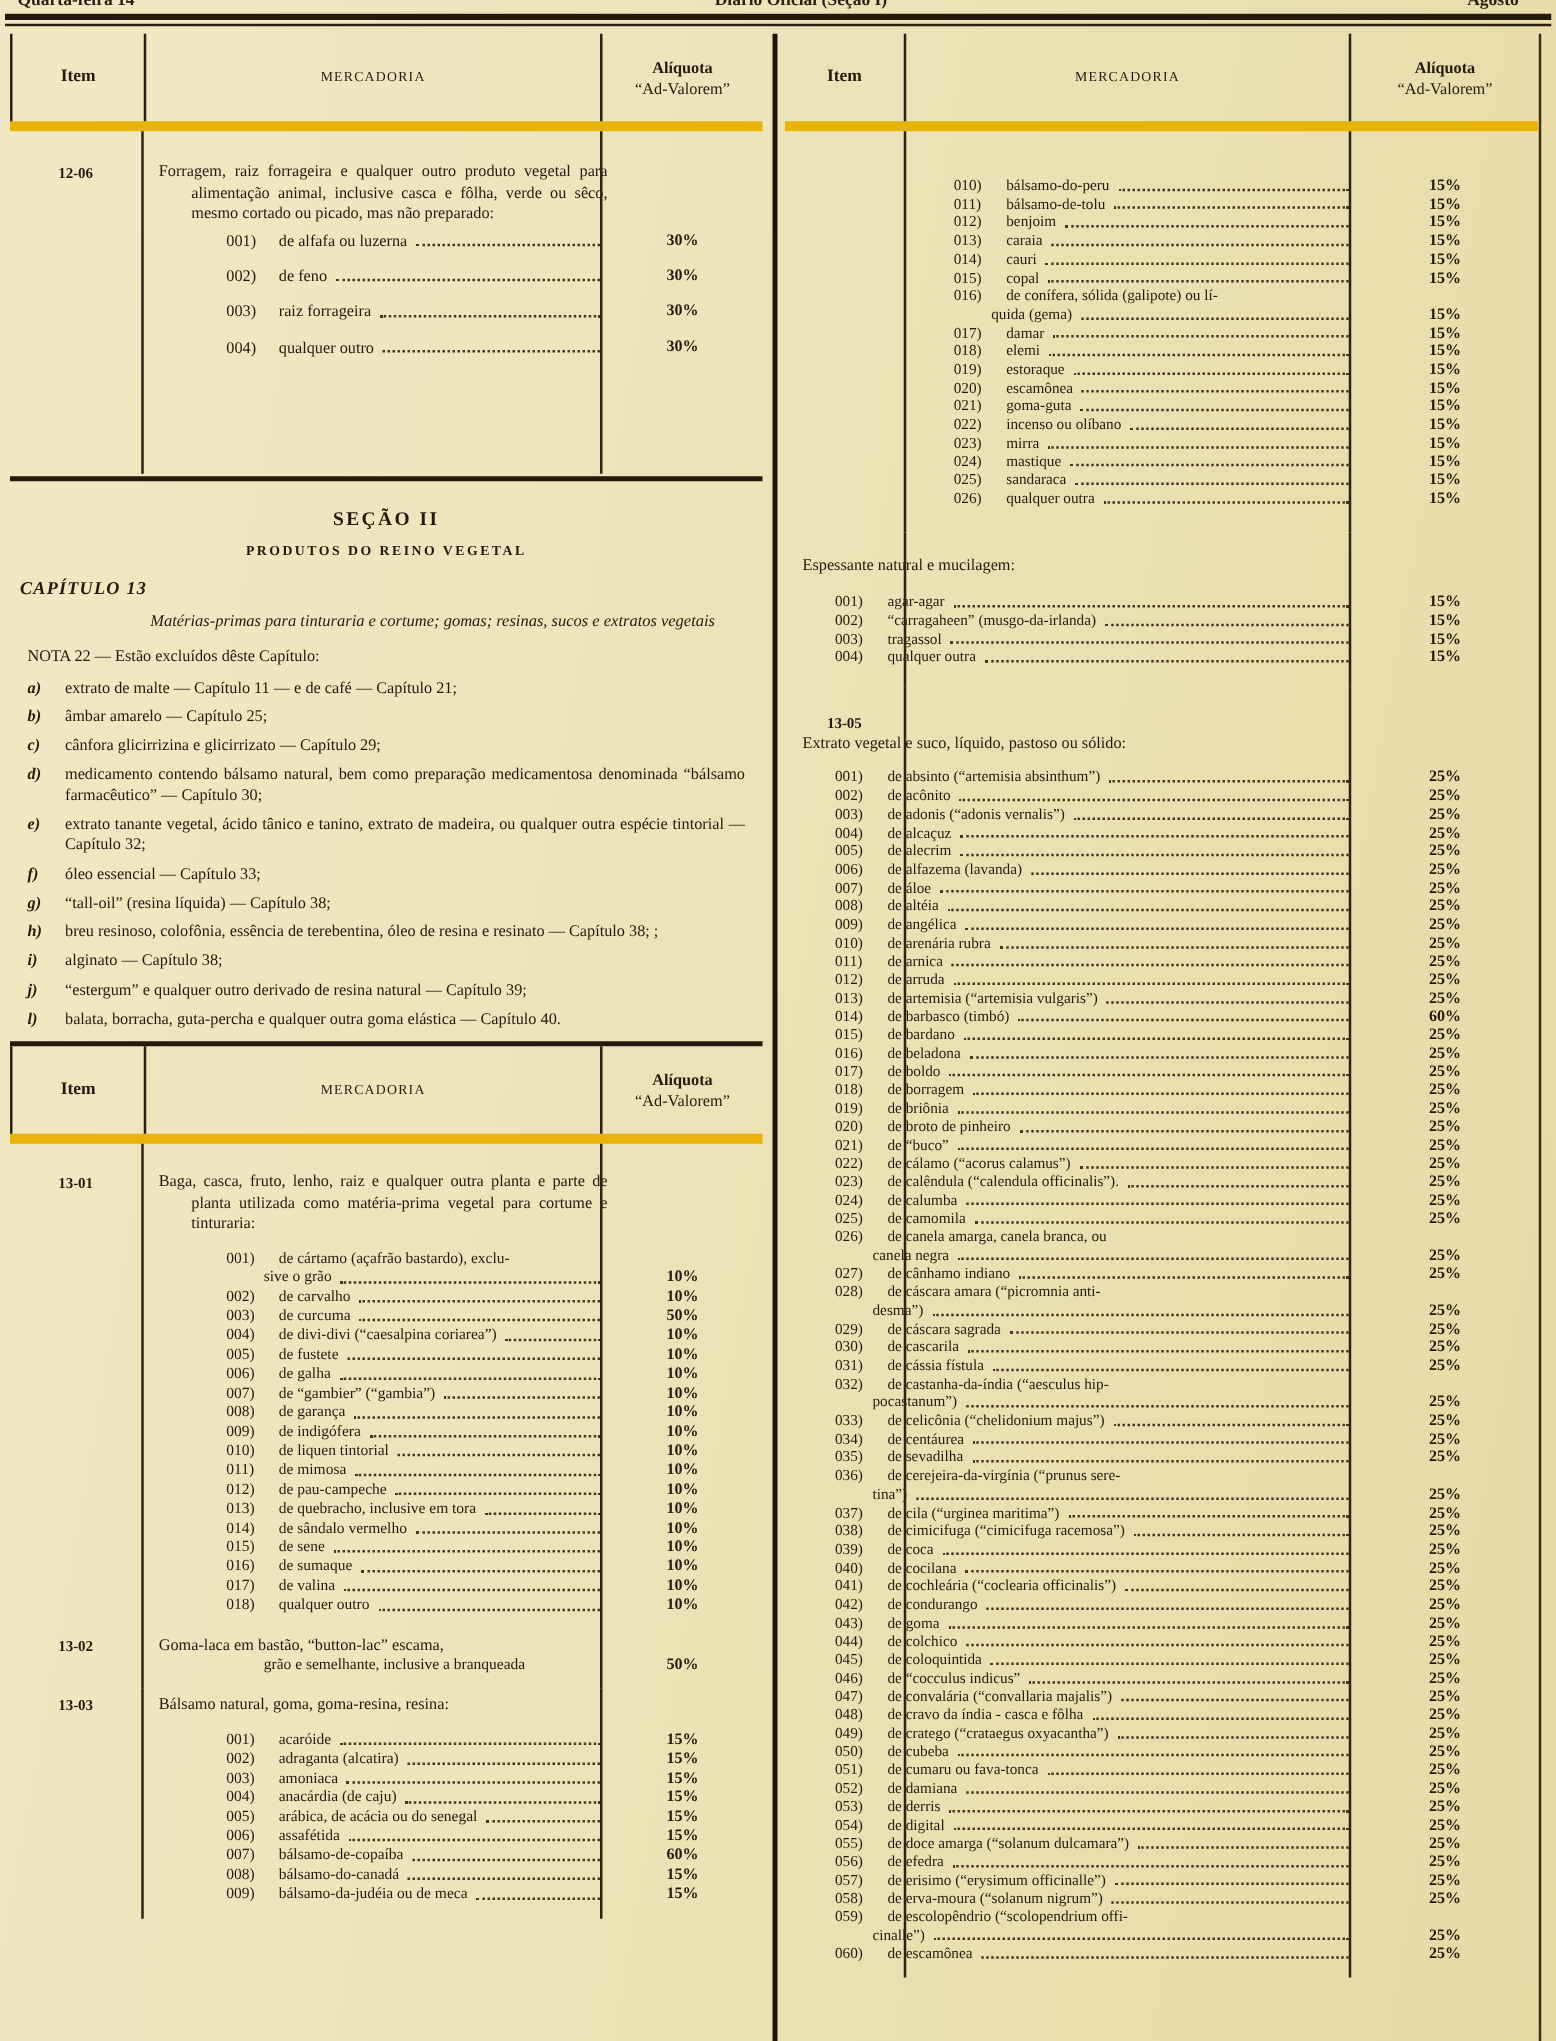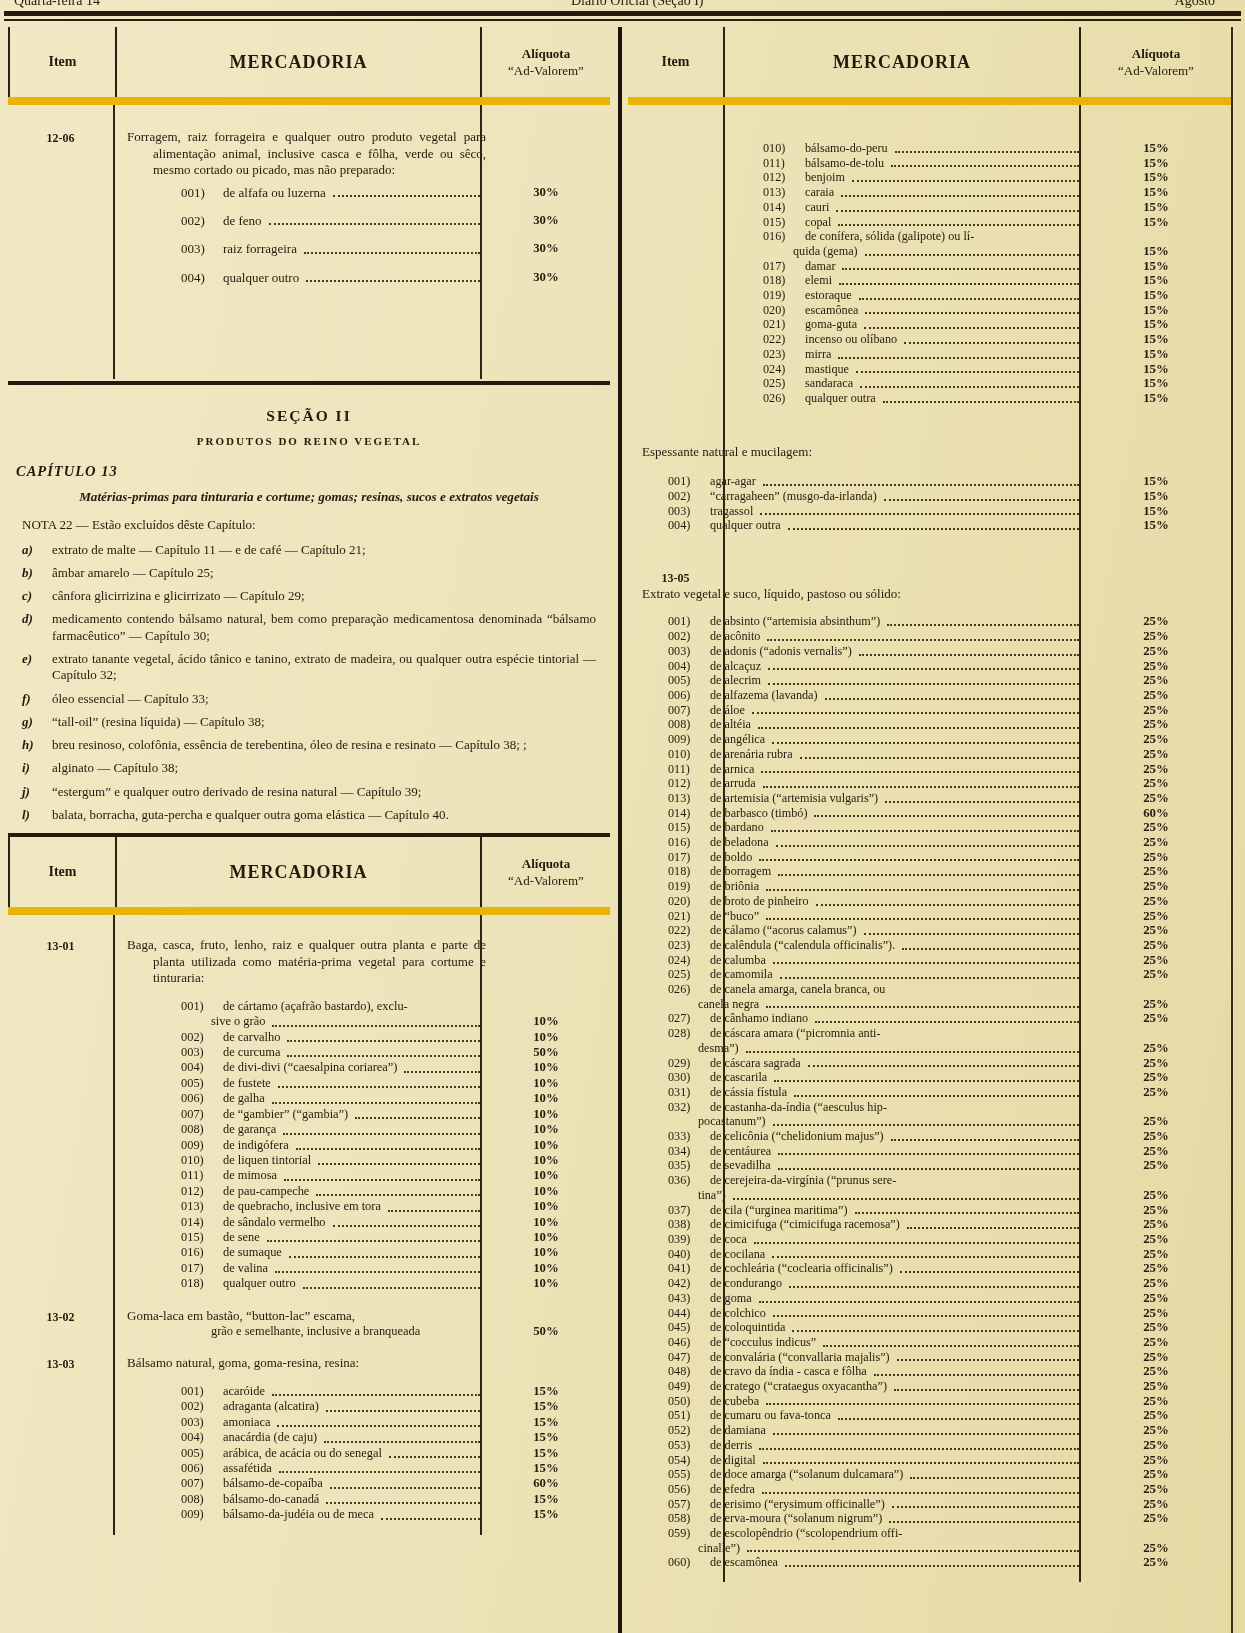--- a/index.html
+++ b/index.html
@@ -5,35 +5,35 @@
   html,body{margin:0;padding:0;}
   body{
     width:1245px;height:1633px;overflow:hidden;
     background:linear-gradient(100deg,#f0e9c4 0%,#ece4ba 40%,#e9dfae 72%,#e6d9a4 100%);
     font-family:"Liberation Serif","DejaVu Serif",serif;
     color:#241b0e;
   }
   .page{position:relative;width:1245px;height:1633px;}
   
   .running-head{height:9px;overflow:hidden;display:flex;justify-content:space-between;
-    padding:0 30px 0 14px;font-weight:400;font-size:14px;color:#2a2013;}
+    padding:0 30px 0 14px;font-weight:700;font-size:14px;color:#2a2013;}
   .running-head span{transform:translateY(-7px);display:inline-block;}
   .top-rule{margin:2px 4px 0 4px;height:3px;border-top:5px solid #241a0e;border-bottom:2px solid #2a2013;}
   
   .columns{display:flex;align-items:flex-start;padding:6px 4px 0 8px;box-sizing:border-box;}
   .col{box-sizing:border-box;}
   .col-left{width:602px;--codew:105px;--valw:128px;--rind:56px;}
   .col-right{width:615px;margin-left:8px;--codew:95px;--valw:150px;--rind:28px;
     border-left:4px solid #1d150b;border-right:2px solid #3a2e1a;padding-left:6px;min-height:1614px;}
   
   .thead{position:relative;display:flex;align-items:stretch;border-bottom:8px solid #eab308;height:70px;}
   .thead .h-item{width:var(--codew);display:flex;align-items:center;justify-content:center;
     font-weight:700;font-size:14px;border-left:2px solid #2a2013;}
   .thead .h-merc{flex:1;display:flex;align-items:center;justify-content:center;
-    font-weight:700;font-size:18px;letter-spacing:1px;border-left:2px solid #2a2013;}
+    font-weight:400;font-size:11px;letter-spacing:1px;border-left:2px solid #2a2013;}
   .thead .h-aliq{width:var(--valw);display:flex;flex-direction:column;align-items:center;justify-content:center;
     font-size:13px;line-height:17px;border-left:2px solid #2a2013;}
   .thead .h-aliq .a1{font-weight:700;}
   
   .block{position:relative;display:flex;padding:14px 0 12px 0;}
   .block::before{content:"";position:absolute;top:0;bottom:0;left:var(--codew);width:2px;background:#2f2414;}
   .block::after{content:"";position:absolute;top:0;bottom:0;right:var(--valw);width:2px;background:#2f2414;}
   .block .code{width:var(--codew);flex:none;text-align:center;font-weight:700;font-size:12px;padding-top:2px;}
   .block .bbody{flex:1;min-width:0;padding-left:12px;}
   .desc{margin:0 0 6px 2px;font-size:13px;line-height:16.5px;text-align:justify;
@@ -47,21 +47,21 @@
   .row .leader.nd{border-bottom:none;}
   .row .val{flex:none;width:var(--valw);text-align:center;font-weight:700;font-size:12.8px;}
   .row.cont{padding-left:calc(var(--rind) + 30px);}
   .rows.spaced .row{margin-bottom:13px;font-size:13px;}
   .endrule{height:0;border-bottom:4px solid #241a0e;margin:2px 0 0 0;}
   
   .mid{padding:0 8px;}
   .sec-title{text-align:center;font-weight:700;font-size:15.5px;letter-spacing:2px;margin:22px 0 10px 0;}
   .sec-sub{text-align:center;font-weight:700;font-size:11px;letter-spacing:2px;margin:0 0 16px 0;}
   .cap-title{text-align:left;font-weight:700;font-style:italic;font-size:14.5px;letter-spacing:1px;margin:14px 0 8px 0;}
-  .cap-head{text-align:center;font-weight:700;font-style:italic;font-size:13.2px;line-height:17px;margin:0 30px 12px 30px;}
+  .cap-head{text-align:right;font-weight:400;font-style:italic;font-size:13.2px;line-height:17px;margin:0 30px 12px 30px;}
   .nota{font-size:13px;line-height:16.5px;text-align:justify;margin:10px 6px 0 6px;
     padding-left:44px;text-indent:-44px;}
   .note-list{margin:8px 6px 0 6px;}
   .note-item{display:flex;font-size:13px;line-height:16.3px;margin-bottom:7px;}
   .note-letter{flex:none;width:30px;font-style:italic;font-weight:700;}
   .note-text{flex:1;text-align:justify;}
 </style>
 </head>
 <body>
 

